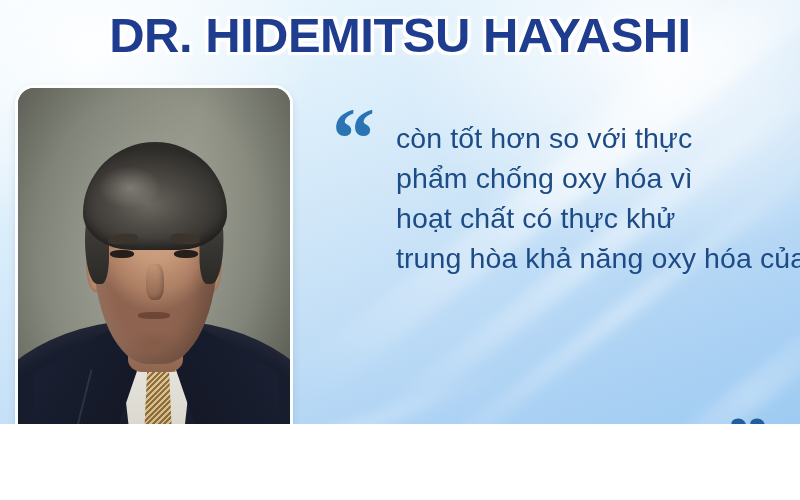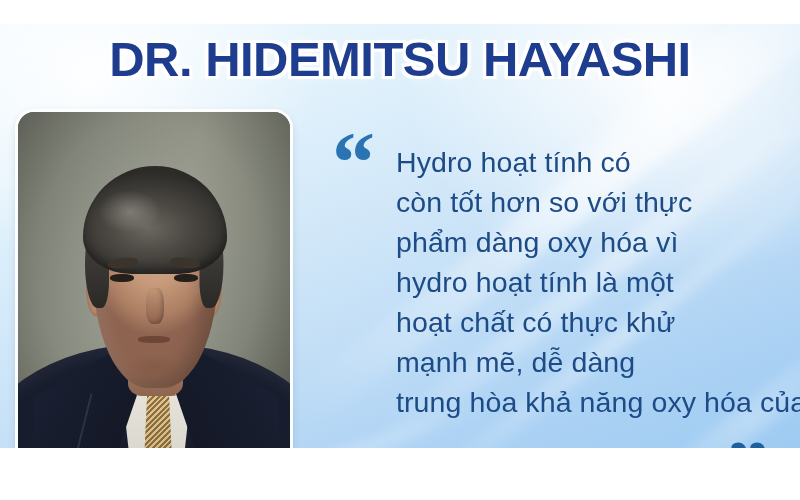--- a/index.html
+++ b/index.html
@@ -14,21 +14,20 @@
     overflow: hidden;
     font-family: "Liberation Sans", "DejaVu Sans", sans-serif;
     background: linear-gradient(160deg,
         #f2fafe 0%,
         #eaf6fd 14%,
         #ddeffb 30%,
         #cfe6f8 48%,
         #c0ddf6 64%,
         #aed3f4 80%,
         #9ecbf2 100%);
-    margin-top: 24px;
   }
 
   
   .streaks {
     position: absolute;
     inset: 0;
     pointer-events: none;
   }
   .streak {
     position: absolute;
@@ -365,22 +364,19 @@
       <div class="nose"></div>
       <div class="mouth"></div>
       <div class="chin"></div>
     </div>
   </div>
 
   <div class="quote-open">“</div>
   <div class="quote-close">”</div>
 
   <div class="quote-body" style="color: rgb(29, 75, 134);">
-      <span class="ln">Hydro hoạt tính có</span>
       <span class="ln">còn tốt hơn so với thực</span>
-      <span class="ln">phẩm dàng oxy hóa vì</span>
-      <span class="ln">hydro hoạt tính là một</span>
+      <span class="ln">phẩm chống oxy hóa vì</span>
       <span class="ln">hoạt chất có thực khử</span>
-      <span class="ln">mạnh mẽ, dễ dàng</span>
       <span class="ln">trung hòa khả năng oxy hóa của các gốc tự do.</span>
     </div>
 
 </div>
 
 </body></html>

